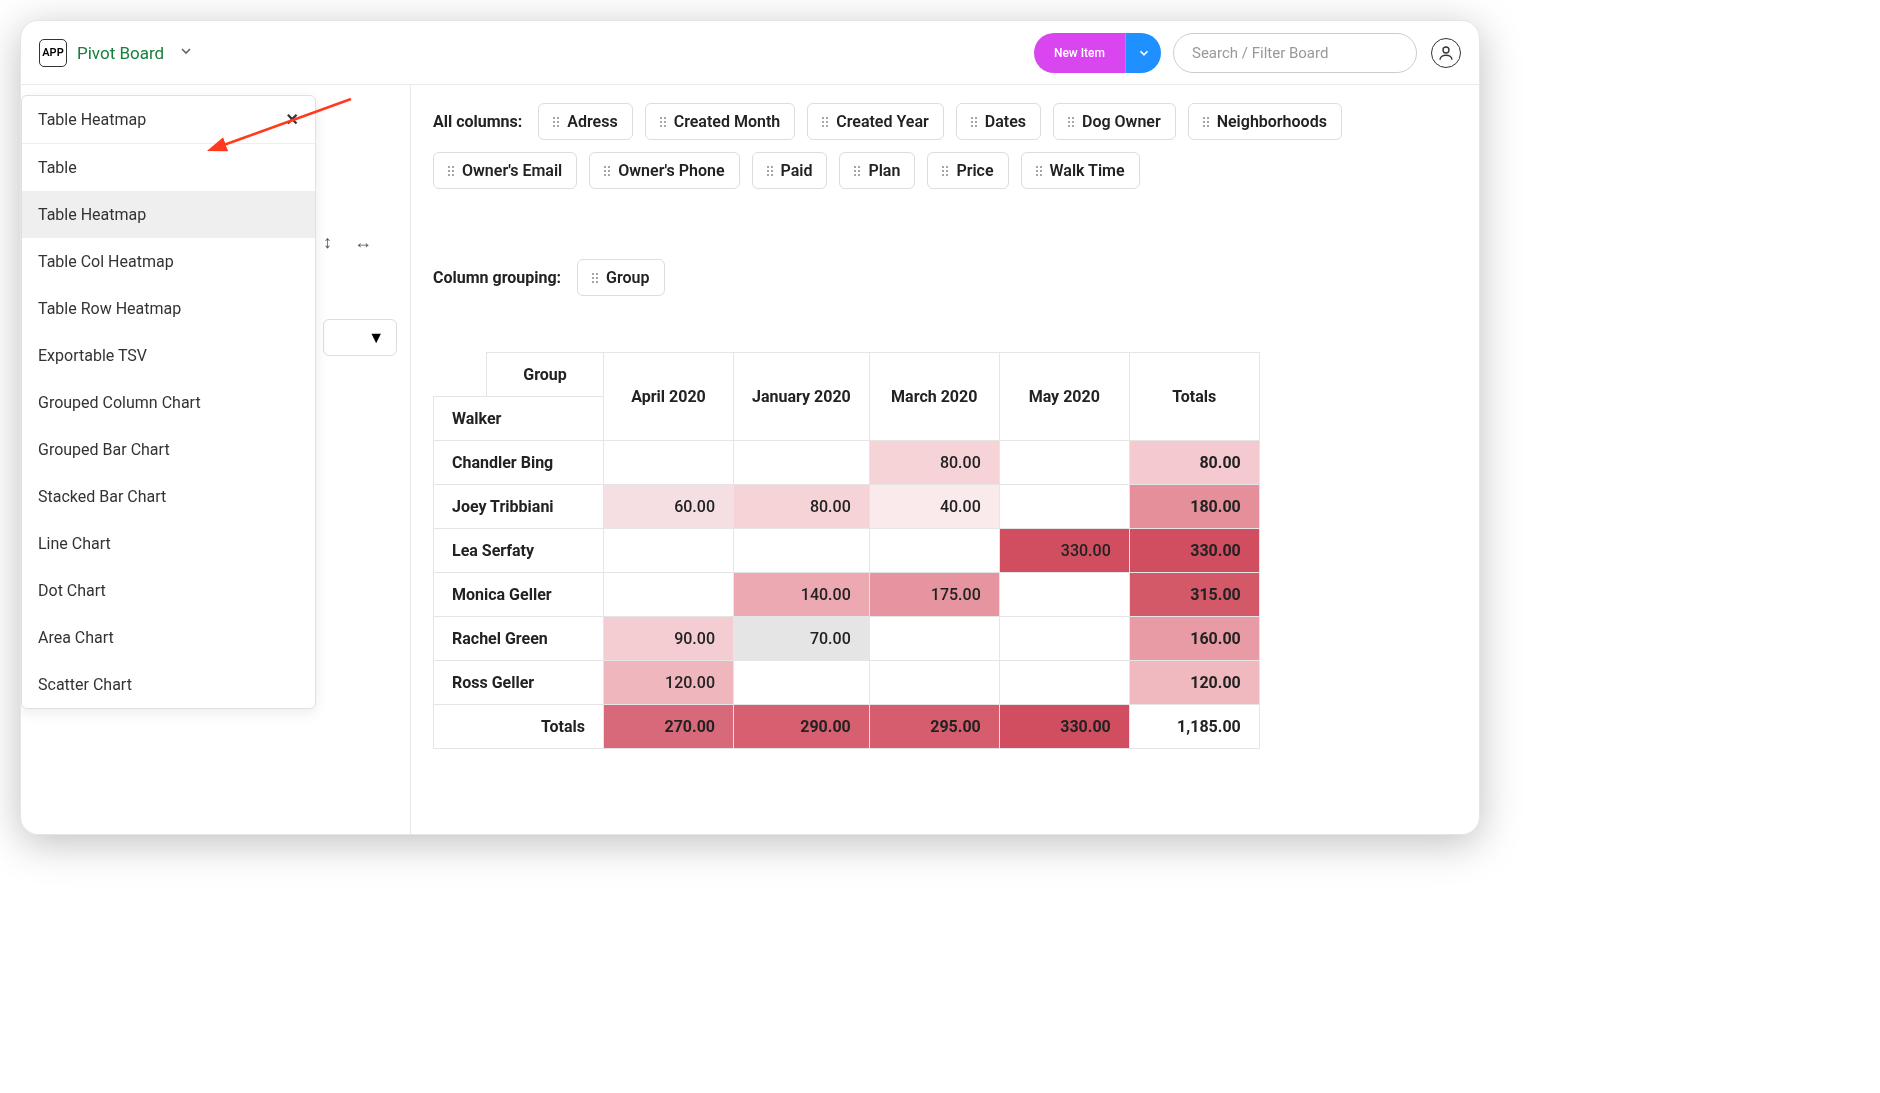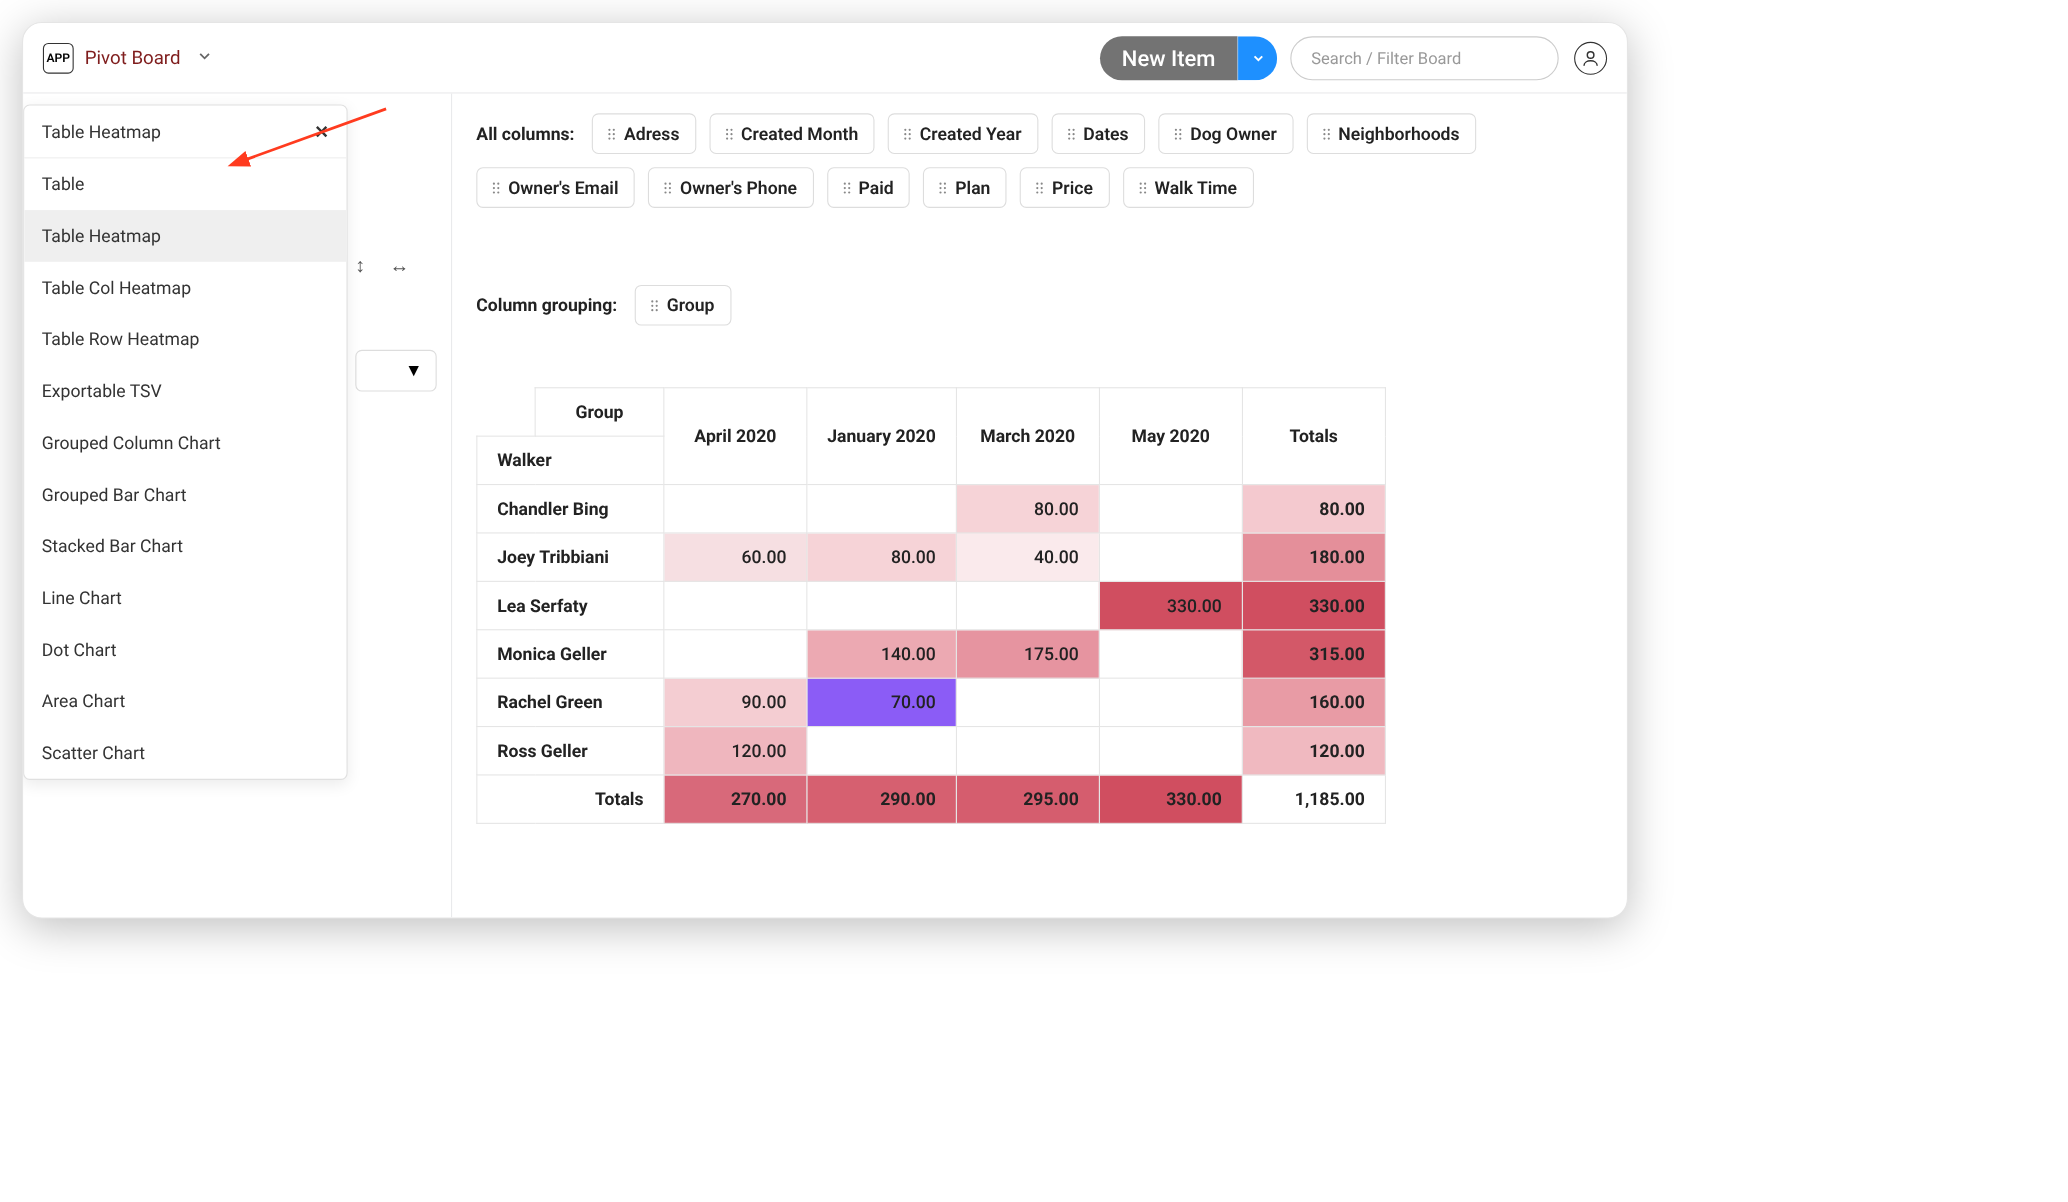--- a/index.html
+++ b/index.html
@@ -1,23 +1,23 @@
 <!DOCTYPE html>
 <html><head>
 <meta charset="utf-8">
 <style>
 *{margin:0;padding:0;box-sizing:border-box;font-family:-apple-system,BlinkMacSystemFont,"Segoe UI",Roboto,sans-serif}
 body{background:#fff;width:1880px;height:1093px;overflow:hidden}
 .app{width:1460px;height:815px;background:#fff;border-radius:18px;box-shadow:0 8px 40px rgba(0,0,0,.25);position:relative;margin:20px;overflow:hidden;border:1px solid #e5e5e5}
 .topbar{height:64px;display:flex;align-items:center;padding:16px 18px;border-bottom:1px solid #e9eaec}
 .board-icon{width:28px;height:28px;border:1.5px solid #333;border-radius:5px;display:flex;align-items:center;justify-content:center;font-size:11px;font-weight:600}
-.board-title{margin-left:10px;font-size:17px;color:#7f1d1d}
+.board-title{margin-left:10px;font-size:17px;color:#15803d}
 .board-chevron{margin-left:14px;color:#666}
 .spacer{flex:1}
-.btn-new{background:#737373;color:#fff;border:none;height:40px;padding:0 20px;border-radius:20px 0 0 20px;font-size:20px;font-weight:500;cursor:pointer}
+.btn-new{background:#d946ef;color:#fff;border:none;height:40px;padding:0 20px;border-radius:20px 0 0 20px;font-size:12px;font-weight:500;cursor:pointer}
 .btn-new-dd{background:#1e90ff;color:#fff;border:none;height:40px;width:36px;border-radius:0 20px 20px 0;border-left:1px solid rgba(255,255,255,.25);cursor:pointer;display:flex;align-items:center;justify-content:center}
 .search{margin-left:12px;height:40px;width:244px;border:1px solid #ccc;border-radius:20px;padding:0 18px;font-size:15px;color:#333}
 .search::placeholder{color:#999}
 .avatar{width:30px;height:30px;border:1.5px solid #333;border-radius:50%;margin-left:14px;display:flex;align-items:center;justify-content:center}
 .avatar svg{width:18px;height:18px}
 .content{display:flex;height:calc(100% - 64px)}
 .sidebar{width:390px;border-right:1px solid #e9eaec;position:relative}
 .dropdown-panel{position:absolute;left:0;top:10px;width:295px;background:#fff;border:1px solid #e0e0e0;border-radius:6px;box-shadow:0 4px 14px rgba(0,0,0,.08);z-index:10}
 .dd-head{display:flex;align-items:center;justify-content:space-between;padding:14px 16px;border-bottom:1px solid #eee}
 .dd-head span{font-size:16px;color:#333}
@@ -379,21 +379,21 @@
                 <td class="row-head" colspan="2">Monica Geller</td>
                 <td class="num" style="background:#ffffff;"></td>
                 <td class="num" style="background:#eca9b2;">140.00</td>
                 <td class="num" style="background:#e694a0;">175.00</td>
                 <td class="num" style="background:#ffffff;"></td>
                 <td class="num" style="background:#d35868;font-weight:700;">315.00</td>
               </tr>
               <tr>
                 <td class="row-head" colspan="2">Rachel Green</td>
                 <td class="num" style="background:#f4cdd2;">90.00</td>
-                <td class="num" style="background:#8b5cf6;text-align:right;">70.00</td>
+                <td class="num" style="background:#e5e5e5;text-align:right;">70.00</td>
                 <td class="num" style="background:#ffffff;"></td>
                 <td class="num" style="background:#ffffff;"></td>
                 <td class="num" style="background:#e89ba5;font-weight:700;">160.00</td>
               </tr>
               <tr>
                 <td class="row-head" colspan="2">Ross Geller</td>
                 <td class="num" style="background:#efb6be;">120.00</td>
                 <td class="num" style="background:#ffffff;"></td>
                 <td class="num" style="background:#ffffff;"></td>
                 <td class="num" style="background:#ffffff;"></td>

